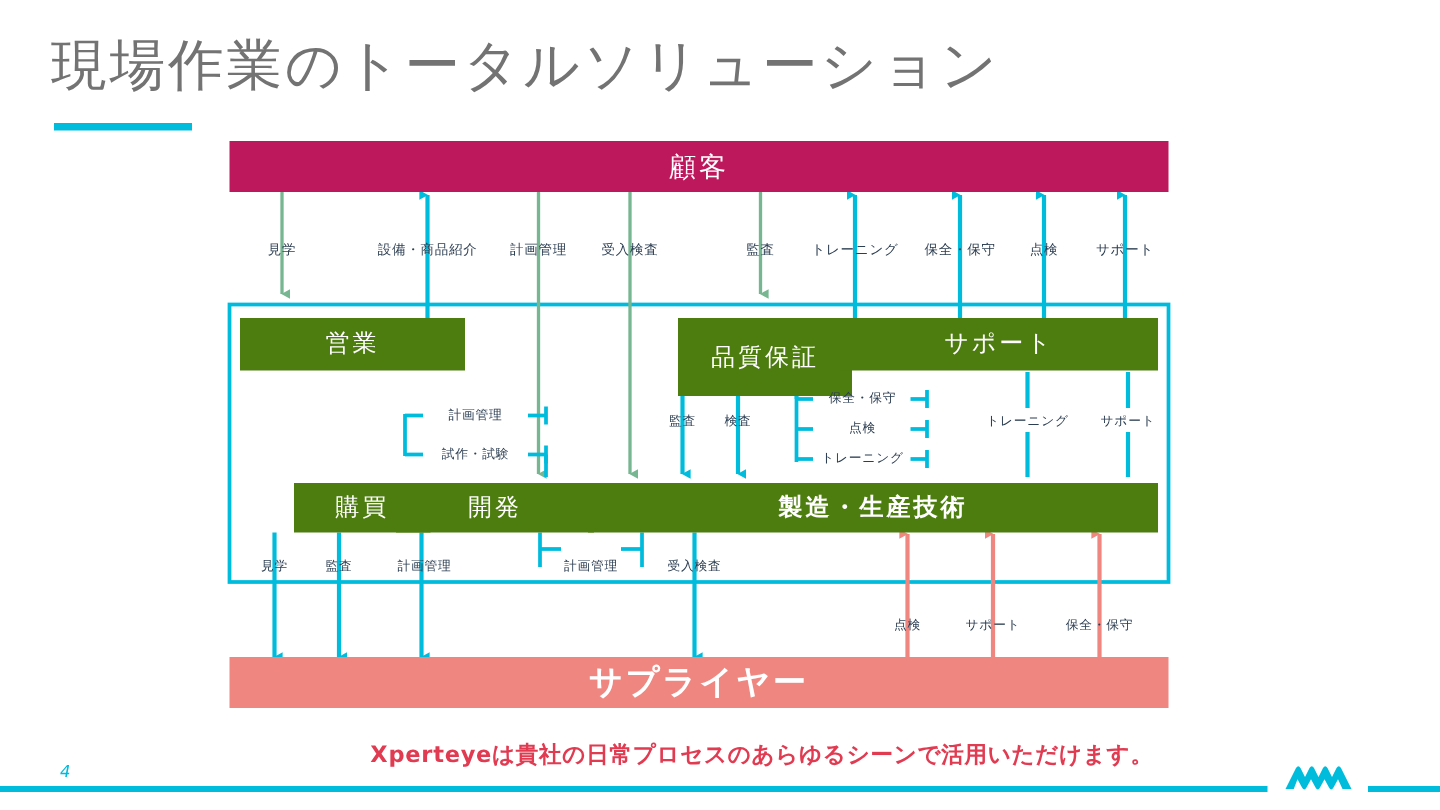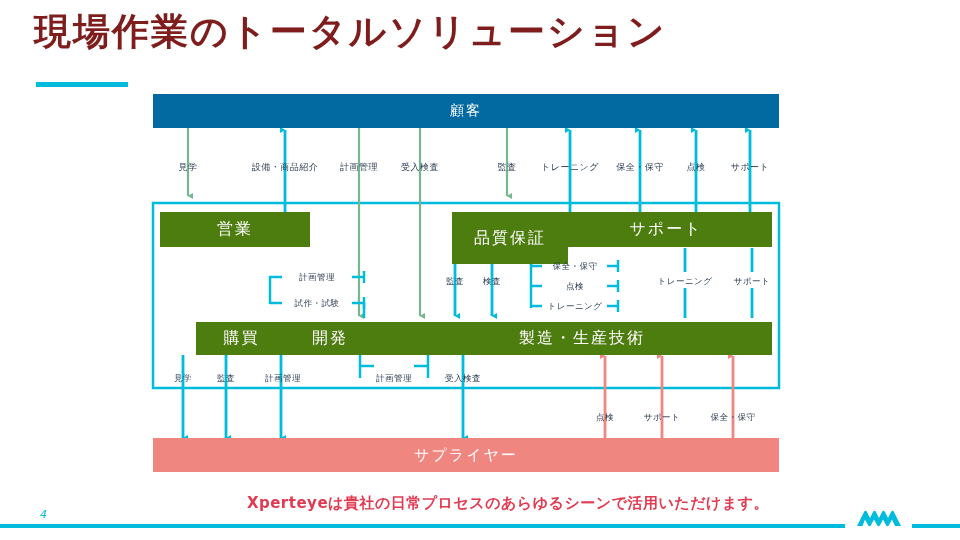--- a/index.html
+++ b/index.html
@@ -5,40 +5,40 @@
   html,body{margin:0;padding:0;}
   body{
     width:960px;height:540px;background:#ffffff;overflow:hidden;position:relative;
     font-family:"DejaVu Sans","Liberation Sans",sans-serif;
     -webkit-font-smoothing:antialiased;
   }
   .slide{position:absolute;inset:0;}
 
   
   .title{
-    position:absolute;left:34px;top:10px;
-    font-size:37px;line-height:44px;color:#7f1d1d;letter-spacing:2px;
-    white-space:nowrap;font-weight:700;
+    position:absolute;left:34px;top:22px;
+    font-size:37px;line-height:44px;color:#737373;letter-spacing:2px;
+    white-space:nowrap;font-weight:400;
   }
   .title-rule{
     position:absolute;left:36px;top:82px;width:92px;height:5px;background:#00bcdc;
   }
 
   
   .diagram{position:absolute;left:0;top:0;width:960px;height:540px;}
   .diagram svg{position:absolute;left:0;top:0;}
 
   
   .box{
     position:absolute;display:flex;align-items:center;justify-content:center;
     color:#ffffff;box-sizing:border-box;
   }
-  .box-customer{background:#0369a1;font-size:14px;letter-spacing:2px;}
+  .box-customer{background:#be185d;font-size:18px;letter-spacing:2px;}
   .box-cyan{background:#4d7c0f;font-size:16px;letter-spacing:2px;}
-  .box-supplier{background:#ef8680;font-size:15px;letter-spacing:2px;}
+  .box-supplier{background:#ef8680;font-size:22px;letter-spacing:2px;font-weight:bold;}
 
   
   .lbl{
     position:absolute;color:#2c3e52;font-size:9px;letter-spacing:.5px;
     white-space:nowrap;transform:translateX(-50%);line-height:11px;
   }
   .lbl.sm{font-size:8.5px;}
 
   
   .footer-text{
@@ -141,21 +141,21 @@
     <div class="box box-cyan" style="left:160px;top:212px;width:150px;height:35px;">営業</div>
 
     <div class="box box-cyan" style="left:452px;top:212px;width:116px;height:52px;">品質保証</div>
 
     <div class="box box-cyan" style="left:560px;top:212px;width:212px;height:35px;">サポート</div>
 
     <div class="box box-cyan" style="left:160px;top:322px;width:91px;height:33px;margin-left:36px;">購買</div>
 
     <div class="box box-cyan" style="left:264px;top:322px;width:132px;height:33px;">開発</div>
 
-    <div class="box box-cyan" style="left:392px;top:322px;width:380px;height:33px;">製造・生産技術</div>
+    <div class="box box-cyan" style="left:392px;top:322px;width:380px;height:33px;font-weight:bold;">製造・生産技術</div>
 
     <div class="box box-supplier" style="left:153px;top:438px;width:626px;height:34px;">サプライヤー</div>
 
     <div class="lbl" style="left:188px;top:162px;">見学</div>
     <div class="lbl" style="left:285px;top:162px;">設備・商品紹介</div>
     <div class="lbl" style="left:359px;top:162px;">計画管理</div>
     <div class="lbl" style="left:420px;top:162px;">受入検査</div>
     <div class="lbl" style="left:507px;top:162px;">監査</div>
     <div class="lbl" style="left:570px;top:162px;">トレーニング</div>
     <div class="lbl" style="left:640px;top:162px;">保全・保守</div>

